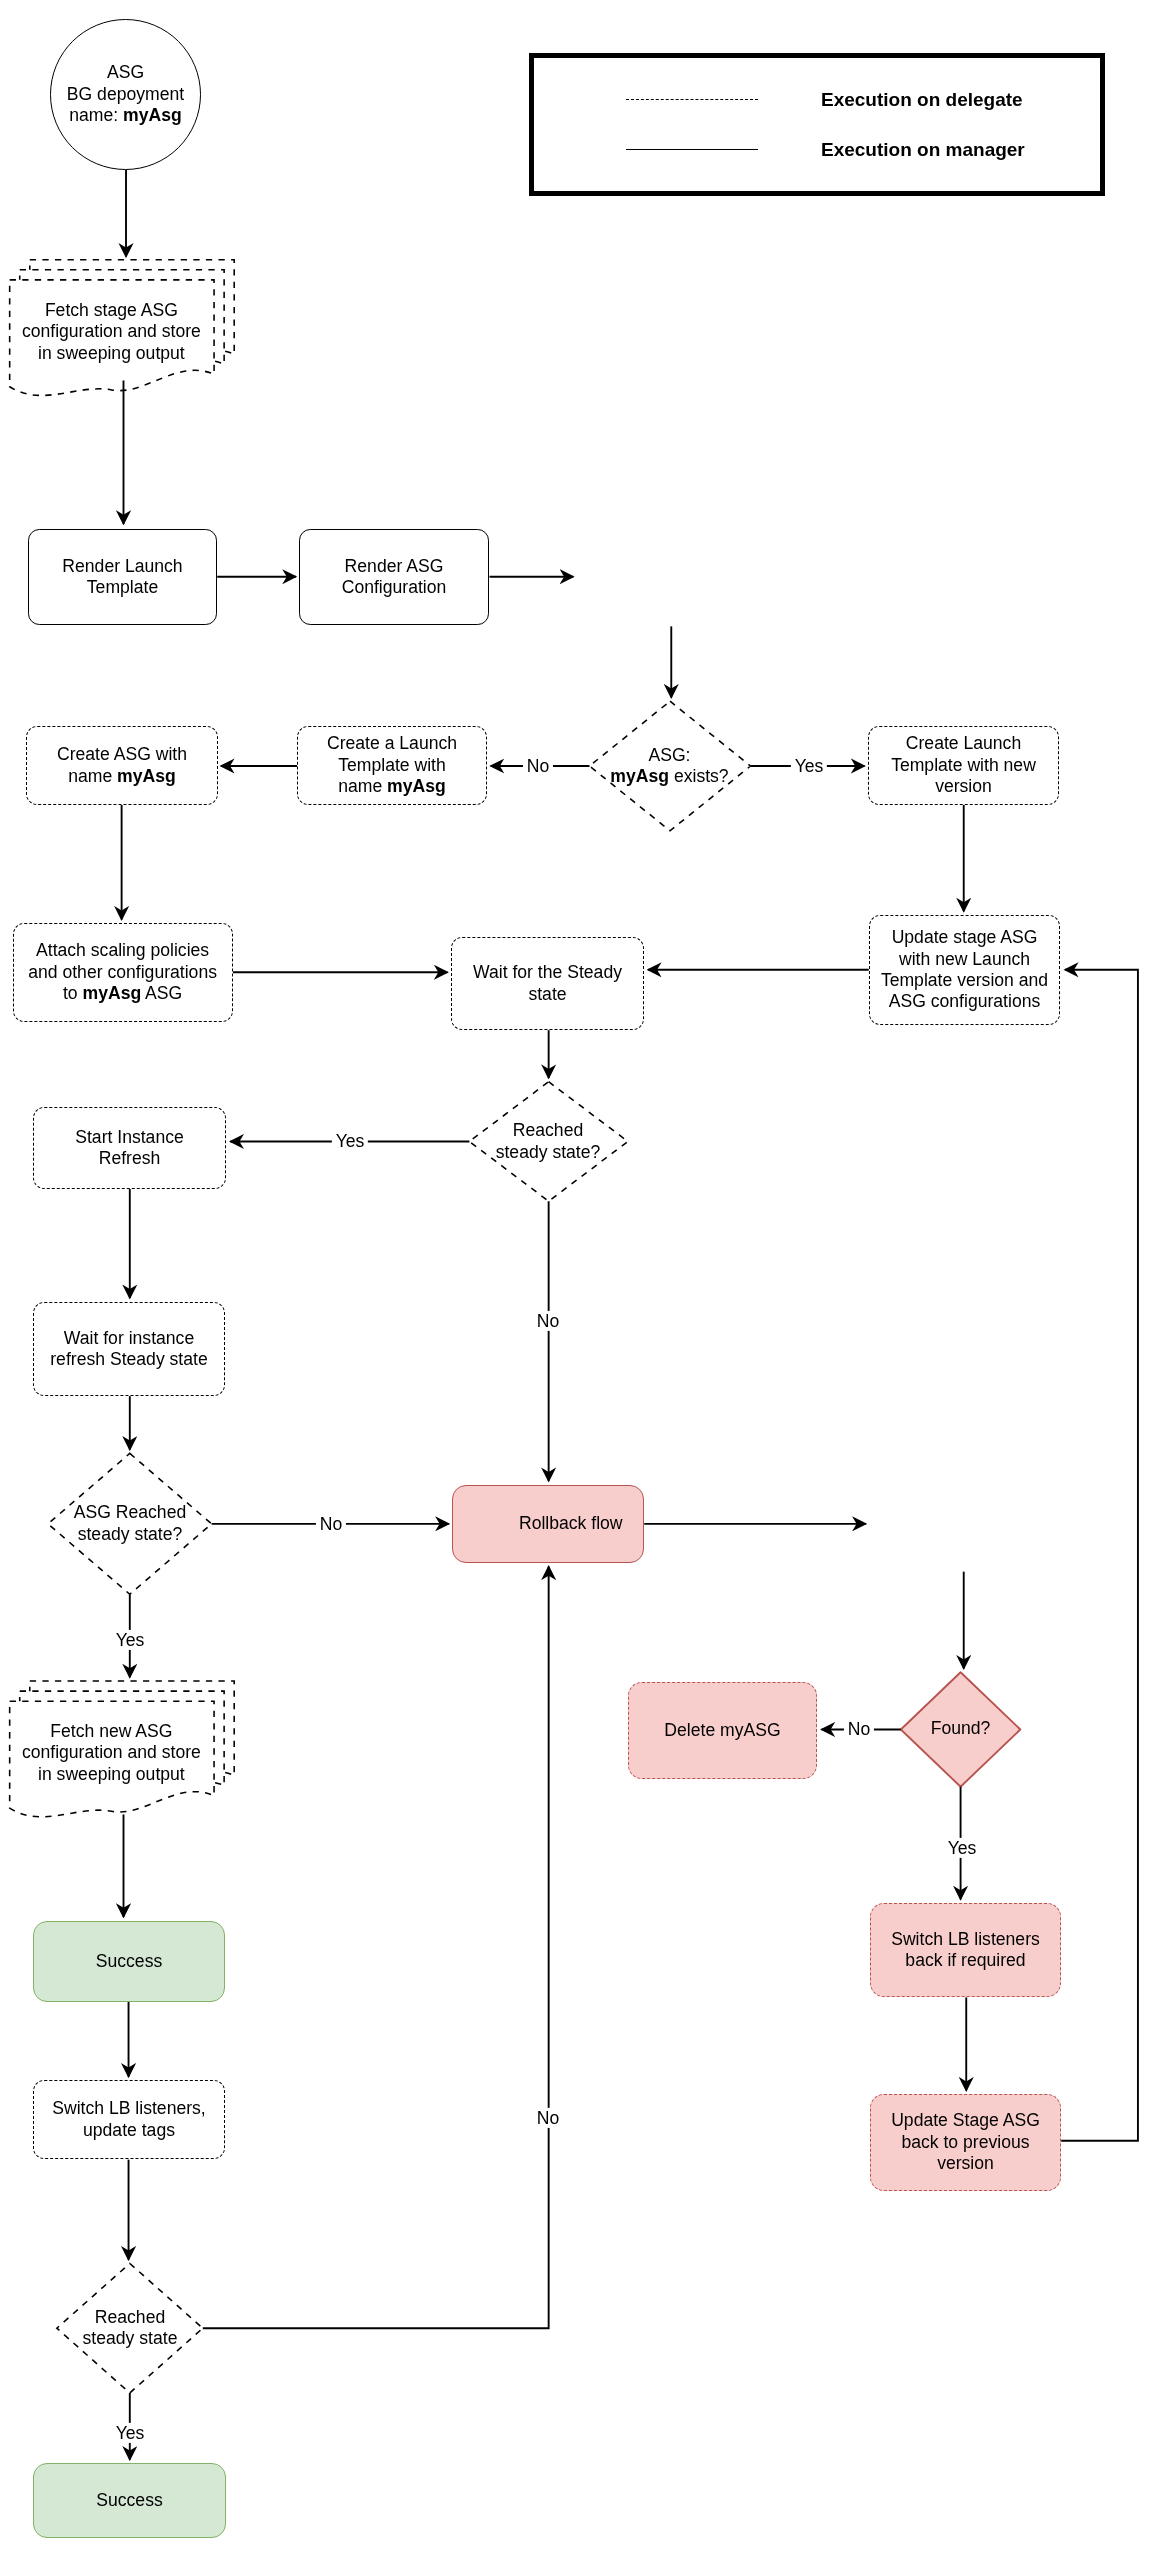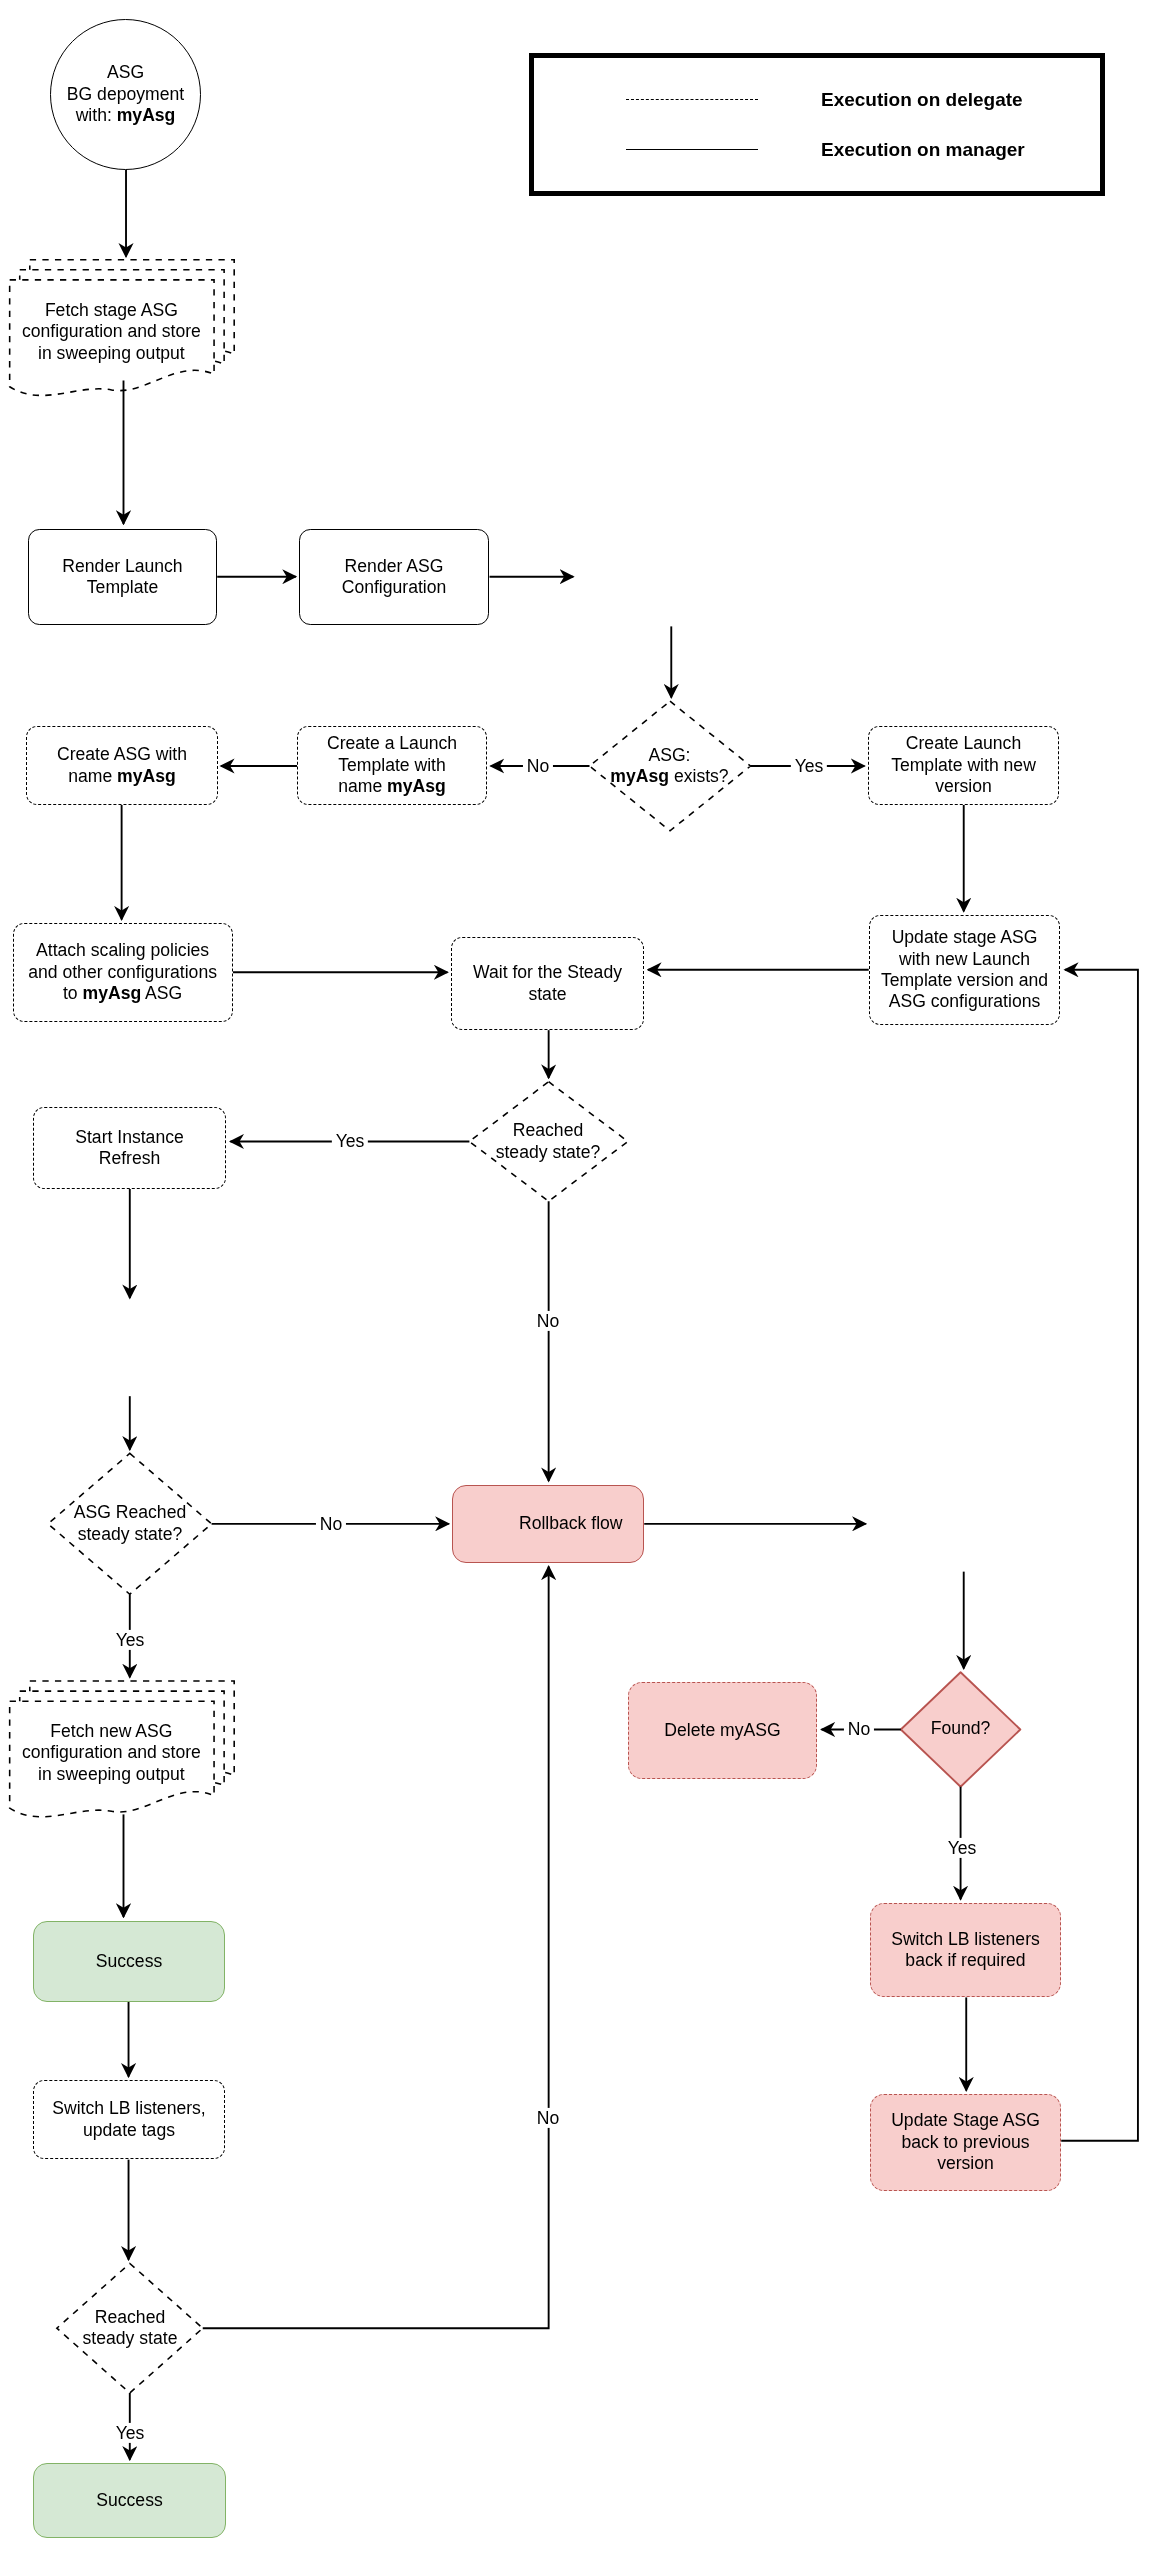--- a/index.html
+++ b/index.html
@@ -110,21 +110,21 @@
       <path d="M204 3182 V3302" marker-end="url(#arrow)"></path>
       <path d="M204 3434 V3593" marker-end="url(#arrow)"></path>
       <path d="M206 3805 V3911" marker-end="url(#arrow)"></path>
       <path d="M322 3702 H872 V2491" marker-end="url(#arrow)"></path>
     </g>
   </svg>
 
   <div class="node circle" style="left:50px; top:19px; width:151px; height:151px;">
     <div>ASG</div>
     <div>BG depoyment</div>
-    <div><span>with: </span><b>myAsg</b></div>
+    <div><span>name: </span><b>myAsg</b></div>
   </div>
 
   <div class="legend">
     <div class="legend-row">
       <span class="legend-sample dash"></span>
       <span class="legend-label">Execution on delegate</span>
     </div>
     <div class="legend-row">
       <span class="legend-sample solid"></span>
       <span class="legend-label">Execution on manager</span>
@@ -165,20 +165,22 @@
   </div>
 
   <div class="node dashed" style="left:451px; top:937px; width:193px; height:93px;">Wait for the Steady
 state</div>
   <div class="node dashed" style="left:869px; top:915px; width:191px; height:110px;">Update stage ASG
 with new Launch
 Template version and
 ASG configurations</div>
   <div class="node dashed" style="left:33px; top:1107px; width:193px; height:82px;">Start Instance
 Refresh</div>
+  <div class="node dashed" style="left:33px; top:1302px; width:192px; height:94px;">Wait for instance
+refresh Steady state</div>
 
   <div class="node red" style="left:452px; top:1485px; width:192px; height:78px; border-radius:14px;padding-left:48px;">Rollback flow</div>
   <div class="node red dashed" style="left:628px; top:1682px; width:189px; height:97px; border-radius:14px;text-align:center;">Delete myASG</div>
 
   <div class="node green" style="left:33px; top:1921px; width:192px; height:81px; border-radius:14px;">Success</div>
   <div class="node dashed" style="left:33px; top:2080px; width:192px; height:79px;">Switch LB listeners,
 update tags</div>
 
   <div class="node red dashed" style="left:870px; top:1903px; width:191px; height:94px; border-radius:14px;">Switch LB listeners
 back if required</div>

